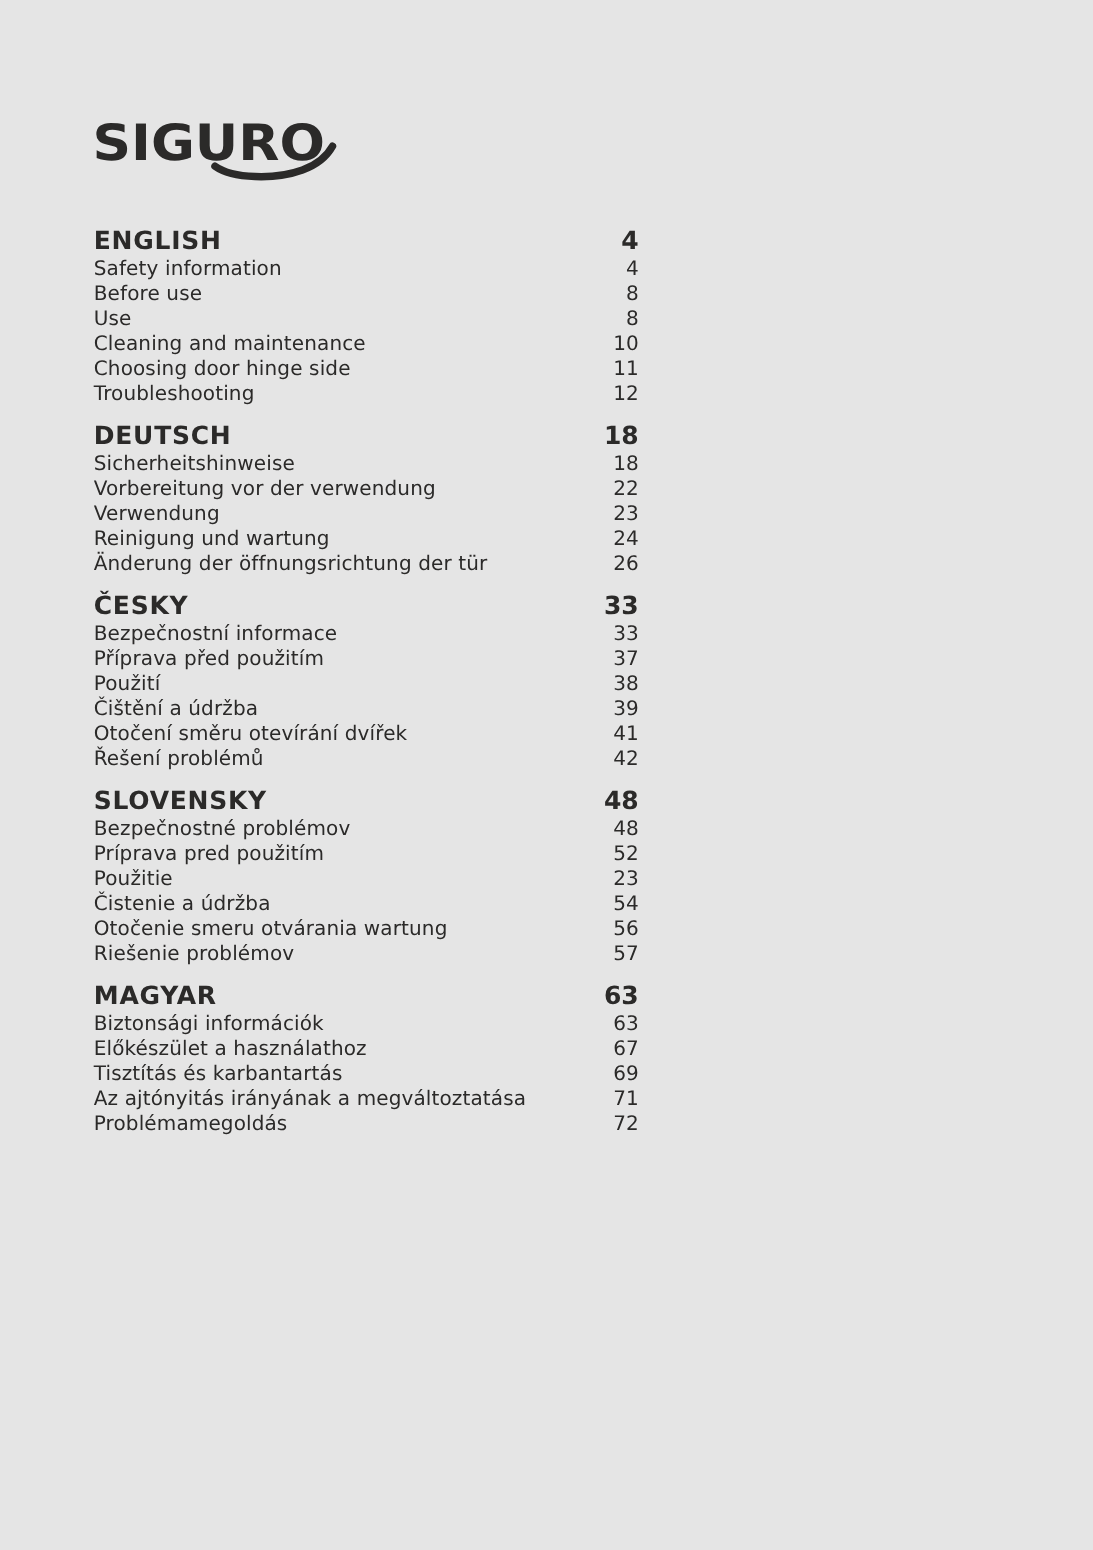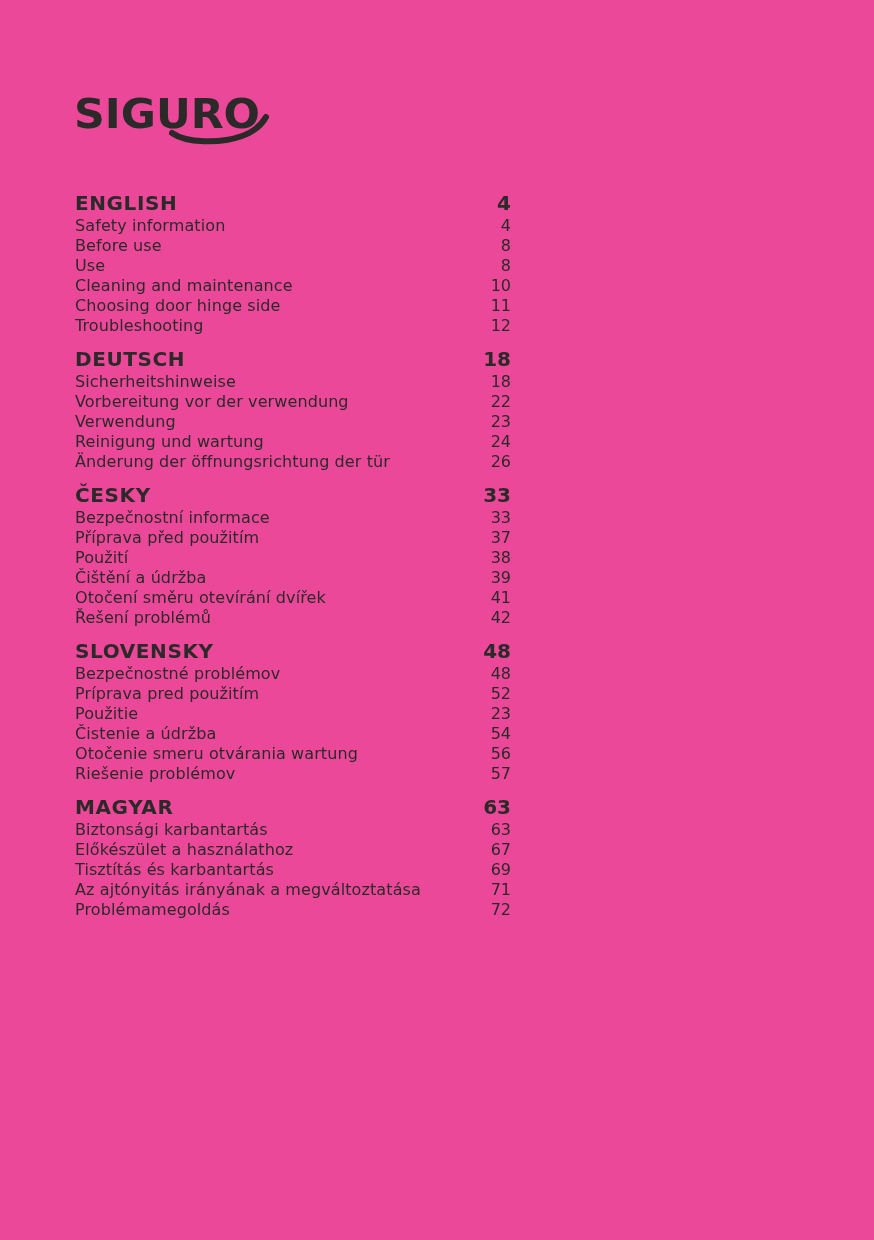--- a/index.html
+++ b/index.html
@@ -7,34 +7,34 @@
     width: 874px;
     height: 1240px;
     background: #ffffff;
     font-family: "DejaVu Sans", sans-serif;
     color: #2b2a29;
   }
   .page {
     position: relative;
     width: 874px;
     height: 1240px;
-    background: #ec4899;
+    background: #e5e5e5;
     overflow: hidden;
   }
   .logo {
     position: absolute;
     left: 74px;
     top: 96px;
     width: 196px;
     height: 50px;
   }
   .toc {
     position: absolute;
     left: 75px;
-    top: 191px;
+    top: 180px;
     width: 436px;
   }
   .toc-section { margin-bottom: 11px; }
   .section-header {
     display: flex;
     justify-content: space-between;
     align-items: baseline;
     font-size: 20px;
     line-height: 24px;
     font-weight: bold;
@@ -212,21 +212,21 @@
 </div>
   </div>
 
   <div class="toc-section">
     <div class="section-header">
       <span class="sec-title">MAGYAR</span>
       <span class="sec-page">63</span>
     </div>
     <div class="entries">
   <div class="toc-entry">
-    <span class="entry-label">Biztonsági karbantartás</span>
+    <span class="entry-label">Biztonsági információk</span>
     <span class="entry-page">63</span>
   </div>
 
   <div class="toc-entry">
     <span class="entry-label">Előkészület a használathoz</span>
     <span class="entry-page">67</span>
   </div>
 
 
   <div class="toc-entry">

